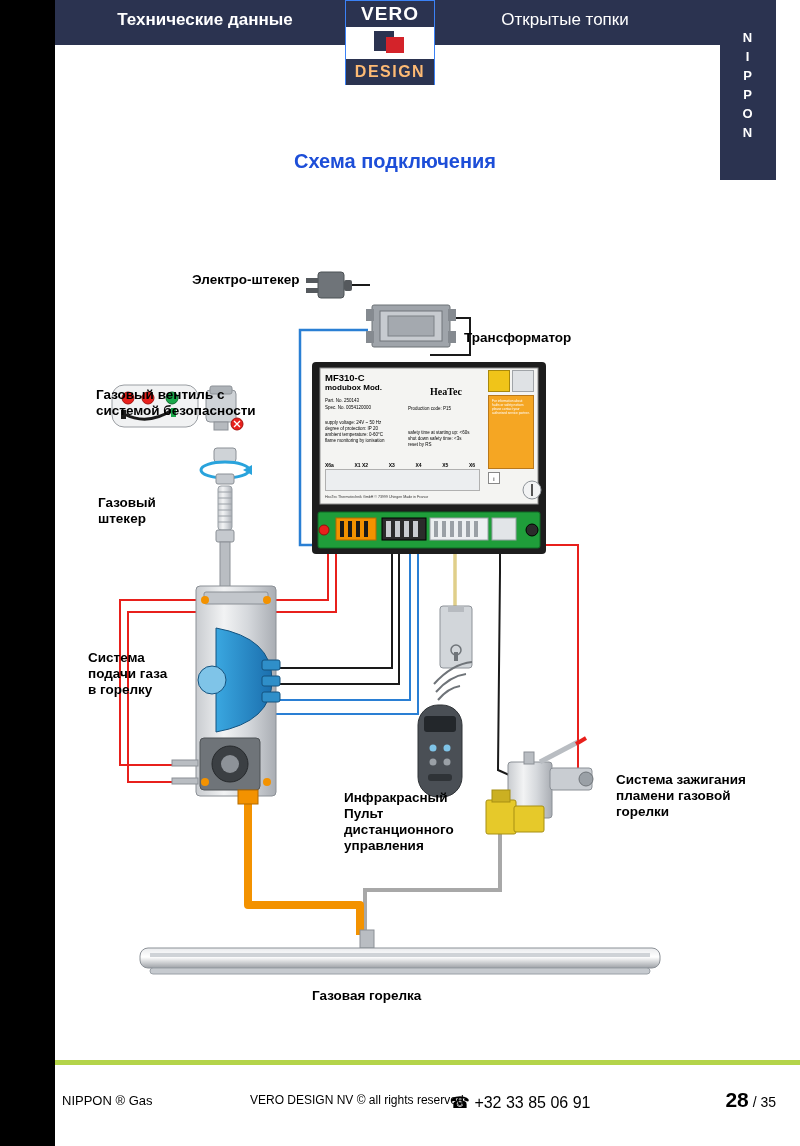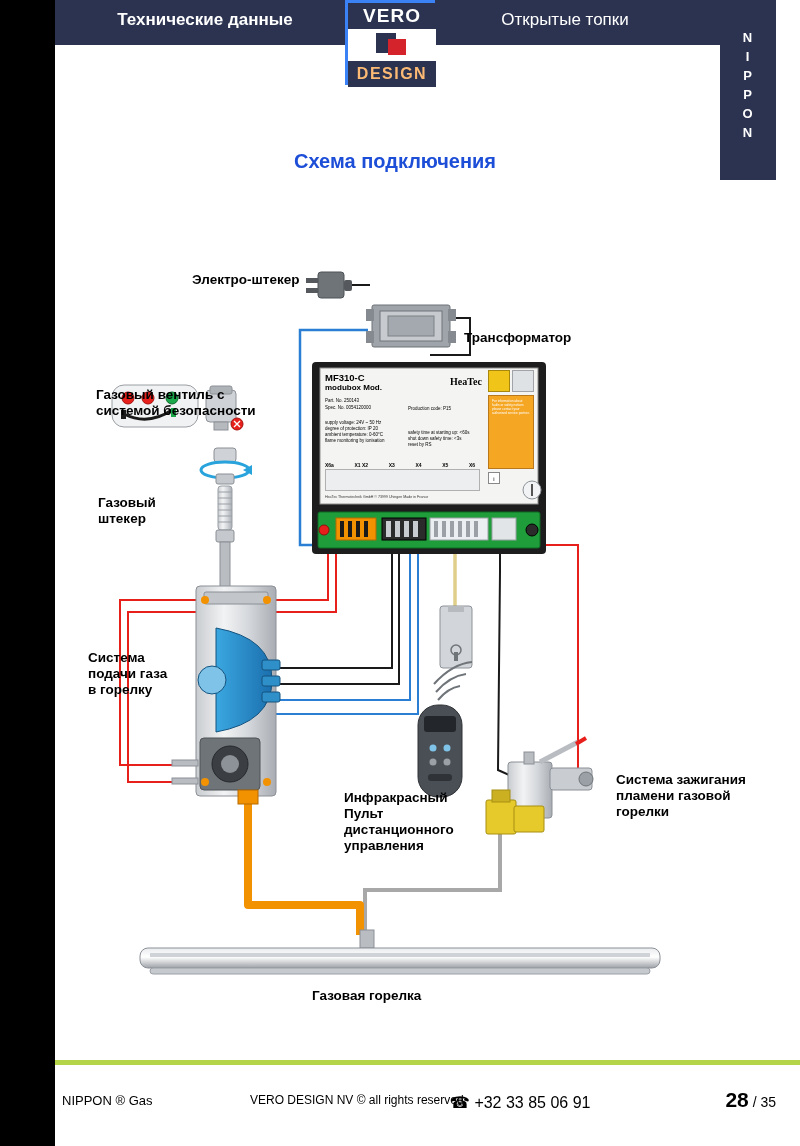--- a/index.html
+++ b/index.html
@@ -25,21 +25,21 @@
     position:absolute; left:75px; top:10px; width:260px;
     color:#ffffff; font-size:17px; font-weight:bold; text-align:center;
   }
   .header-title-right {
     position:absolute; left:430px; top:10px; width:270px;
     color:#ffffff; font-size:17px; font-weight:normal; text-align:center;
   }
   
   .logo {
     position:absolute; left:345px; top:0; width:90px; height:85px;
-    background:#ffffff; border:3px solid #3b82f6;
+    background:#ffffff; border:1px solid #3b82f6;
     z-index:6;
   }
   .logo-top {
     position:absolute; left:0; top:0; width:88px; height:26px;
     background:#2b3350; color:#fff; font-size:19px; font-weight:bold;
     letter-spacing:1px; text-align:center; line-height:26px;
   }
   .logo-mid {
     position:absolute; left:0; top:26px; width:88px; height:32px; background:#fff;
   }
@@ -318,21 +318,21 @@
     <rect x="360" y="930" width="14" height="18" fill="#b9bdc2" stroke="#8b9096"></rect>
     <rect x="140" y="948" width="520" height="20" rx="8" fill="url(#burnerGrad)" stroke="#8b9096"></rect>
     <rect x="150" y="953" width="500" height="4" fill="#cfd3d7"></rect>
     <rect x="150" y="968" width="500" height="6" rx="3" fill="#c6cacf" stroke="#9aa0a6"></rect>
   </g>
 </svg>
 
 <div style="position:absolute;left:320px;top:368px;width:218px;height:130px;">
   <div style="position:absolute;left:5px;top:4px;font-size:9.5px;font-weight:bold;">MF310-C</div>
   <div style="position:absolute;left:5px;top:15px;font-size:8px;font-weight:bold;">modubox  Mod.</div>
-  <div style="position:absolute;left:110px;top:8px;font-size:10px;font-family:'Liberation Serif',serif;font-weight:bold;margin-left:20px;">HeaTec</div>
+  <div style="position:absolute;left:110px;top:18px;font-size:10px;font-family:'Liberation Serif',serif;font-weight:bold;">HeaTec</div>
   <div style="position:absolute;left:5px;top:30px;font-size:4.5px;">Part. No. 250143</div>
   <div style="position:absolute;left:5px;top:37px;font-size:4.5px;">Spec. No. 0054120000</div>
   <div style="position:absolute;left:88px;top:38px;font-size:4.5px;">Production code: P15</div>
   <div style="position:absolute;left:5px;top:52px;font-size:4.5px;line-height:6px;">
     <div>supply voltage: 24V ~ 50 Hz</div>
     <div>degree of protection: IP 20</div>
     <div>ambient temperature: 0-60°C</div>
     <div>flame monitoring by ionisation</div>
   </div>
   <div style="position:absolute;left:88px;top:62px;font-size:4.5px;line-height:6px;">

